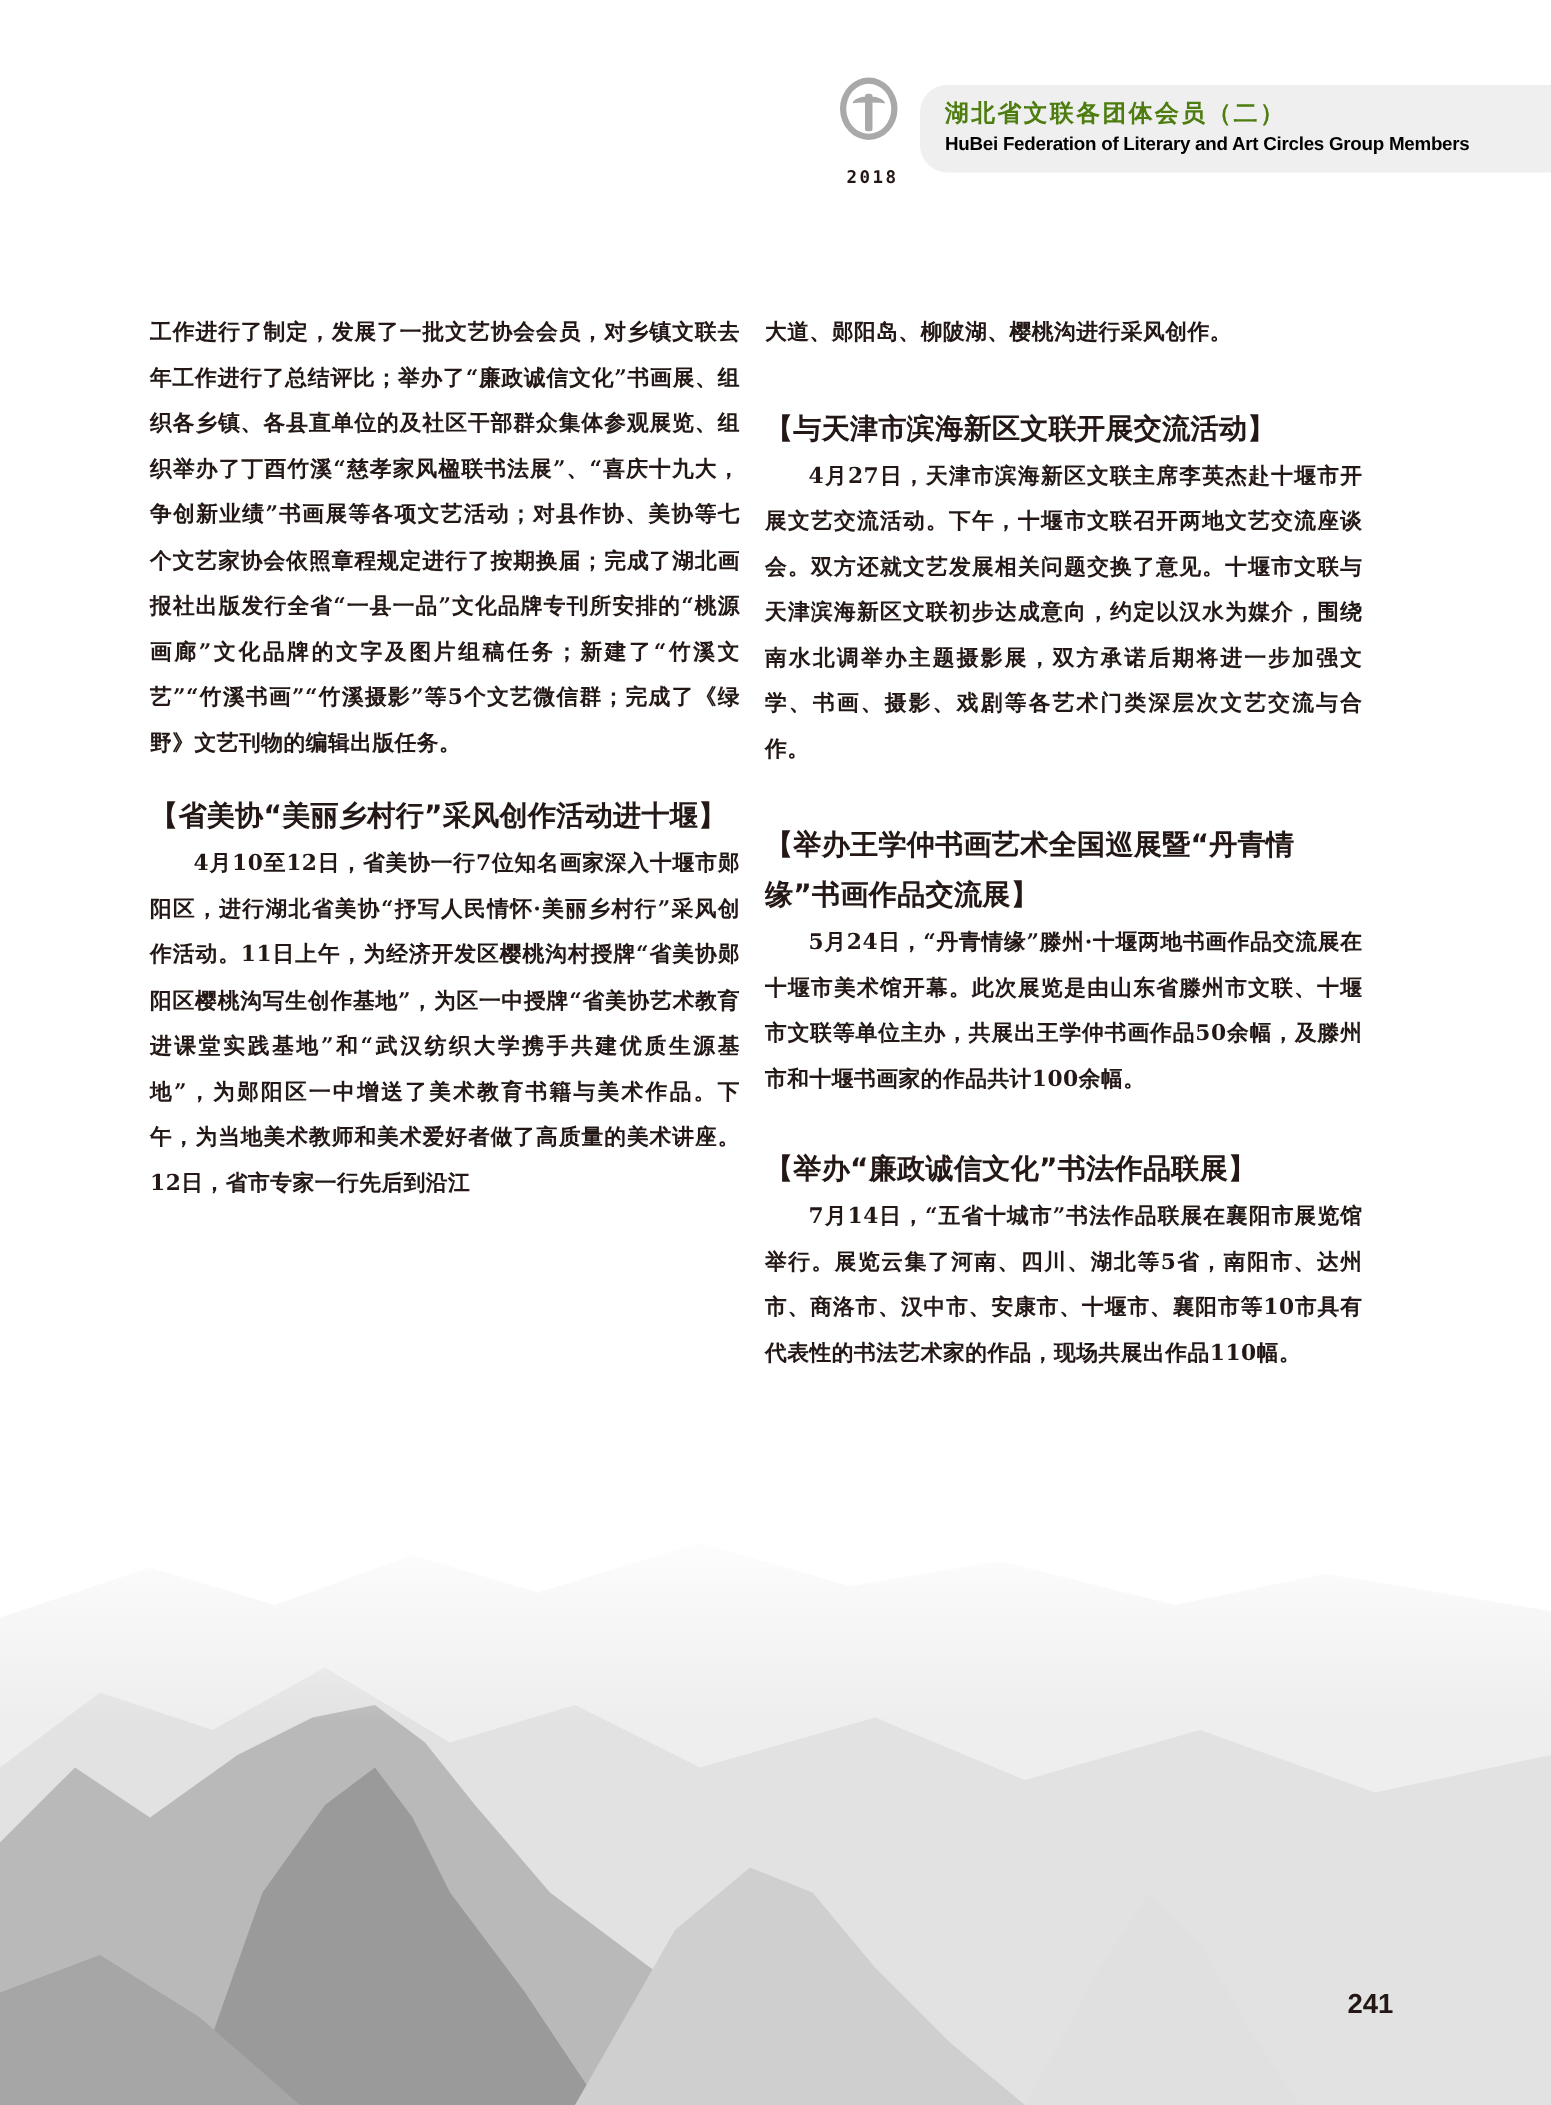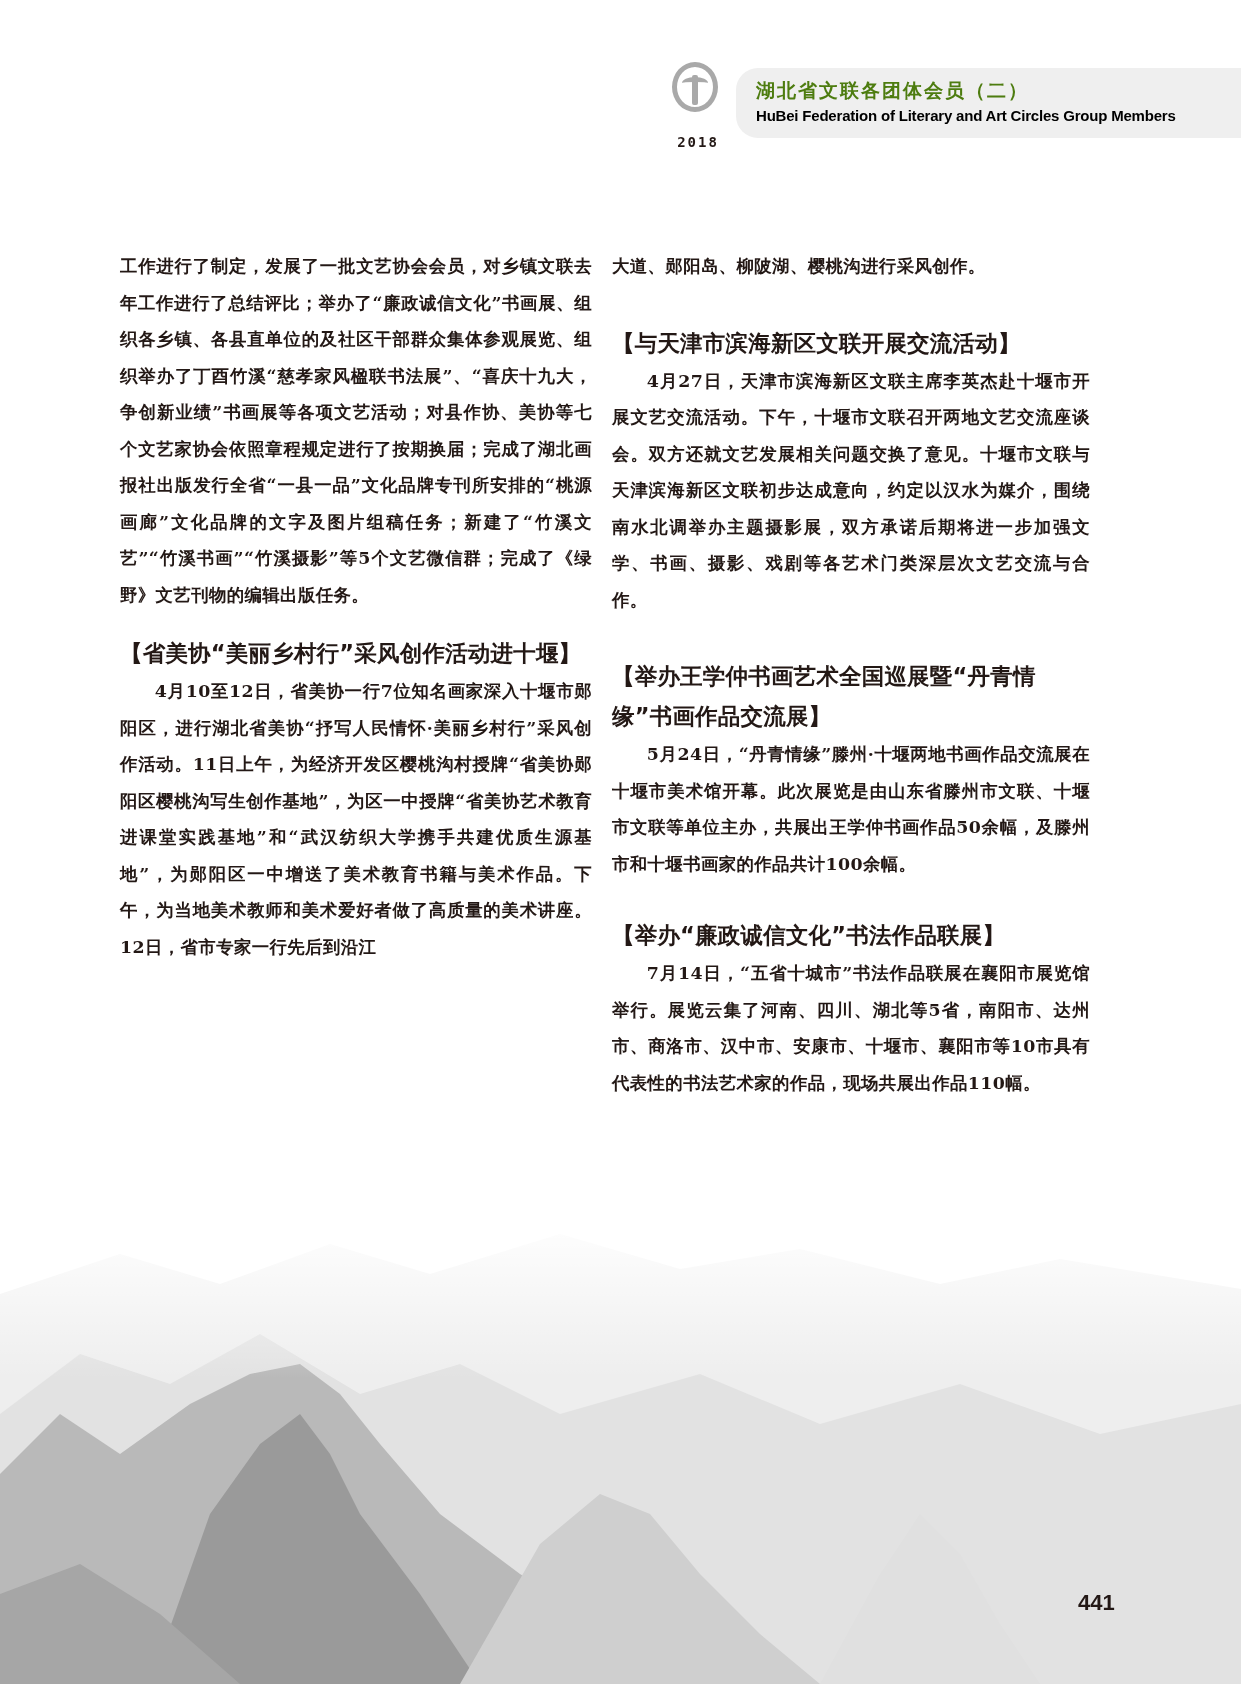--- a/index.html
+++ b/index.html
@@ -112,13 +112,13 @@
   <path d="M0 80 L120 40 L220 70 L330 30 L430 60 L560 20 L680 55 L800 35 L940 70 L1060 45 L1241 75 L1241 470 L0 470 Z" fill="#eeeeee"></path>
   <path d="M0 200 L80 140 L170 170 L260 120 L360 180 L460 150 L560 200 L700 160 L820 210 L960 170 L1100 220 L1241 190 L1241 470 L0 470 Z" fill="#e2e2e2"></path>
   <path d="M0 470 L0 260 L60 200 L120 240 L190 190 L250 160 L300 150 L340 180 L380 230 L440 300 L520 360 L600 410 L680 470 Z" fill="#b9b9b9"></path>
   <path d="M150 470 L210 300 L260 230 L300 200 L330 240 L360 300 L420 380 L480 470 Z" fill="#9a9a9a"></path>
   <path d="M460 470 L540 330 L600 280 L650 300 L700 360 L760 420 L820 470 Z" fill="#cfcfcf"></path>
   <path d="M820 470 L880 360 L920 300 L960 340 L1000 410 L1040 470 Z" fill="#e0e0e0"></path>
   <path d="M0 470 L0 380 L80 350 L160 400 L240 470 Z" fill="#a6a6a6"></path>
   <rect x="0" y="0" width="1241" height="470" fill="url(#fadeTop)"></rect>
 </svg>
 
-<div class="page-number">441</div>
+<div class="page-number">241</div>
 
 </body></html>

